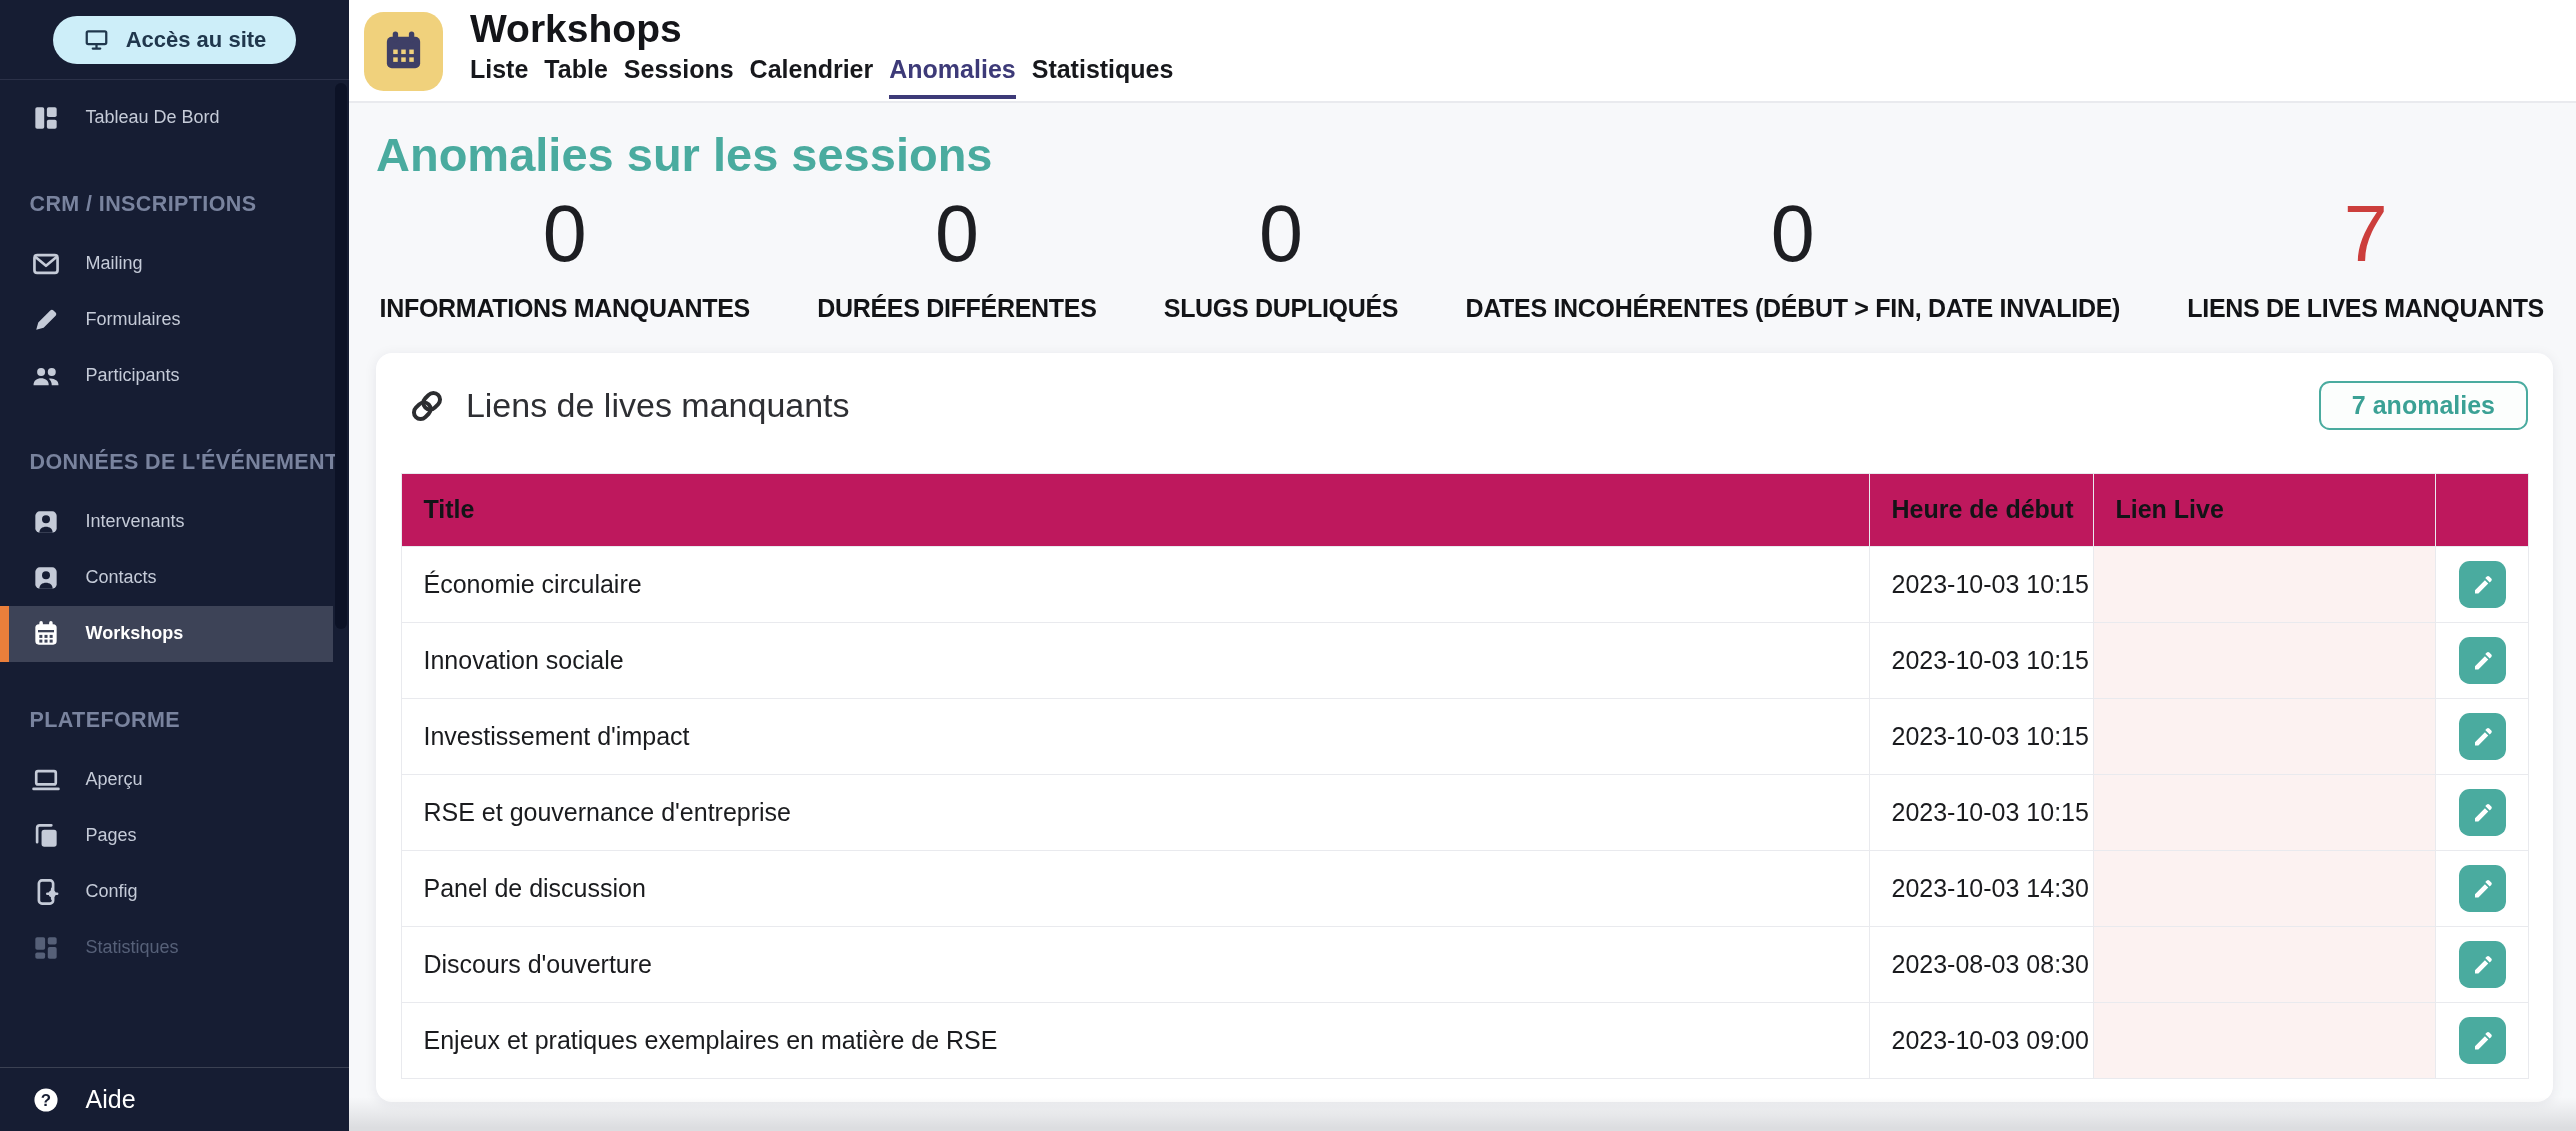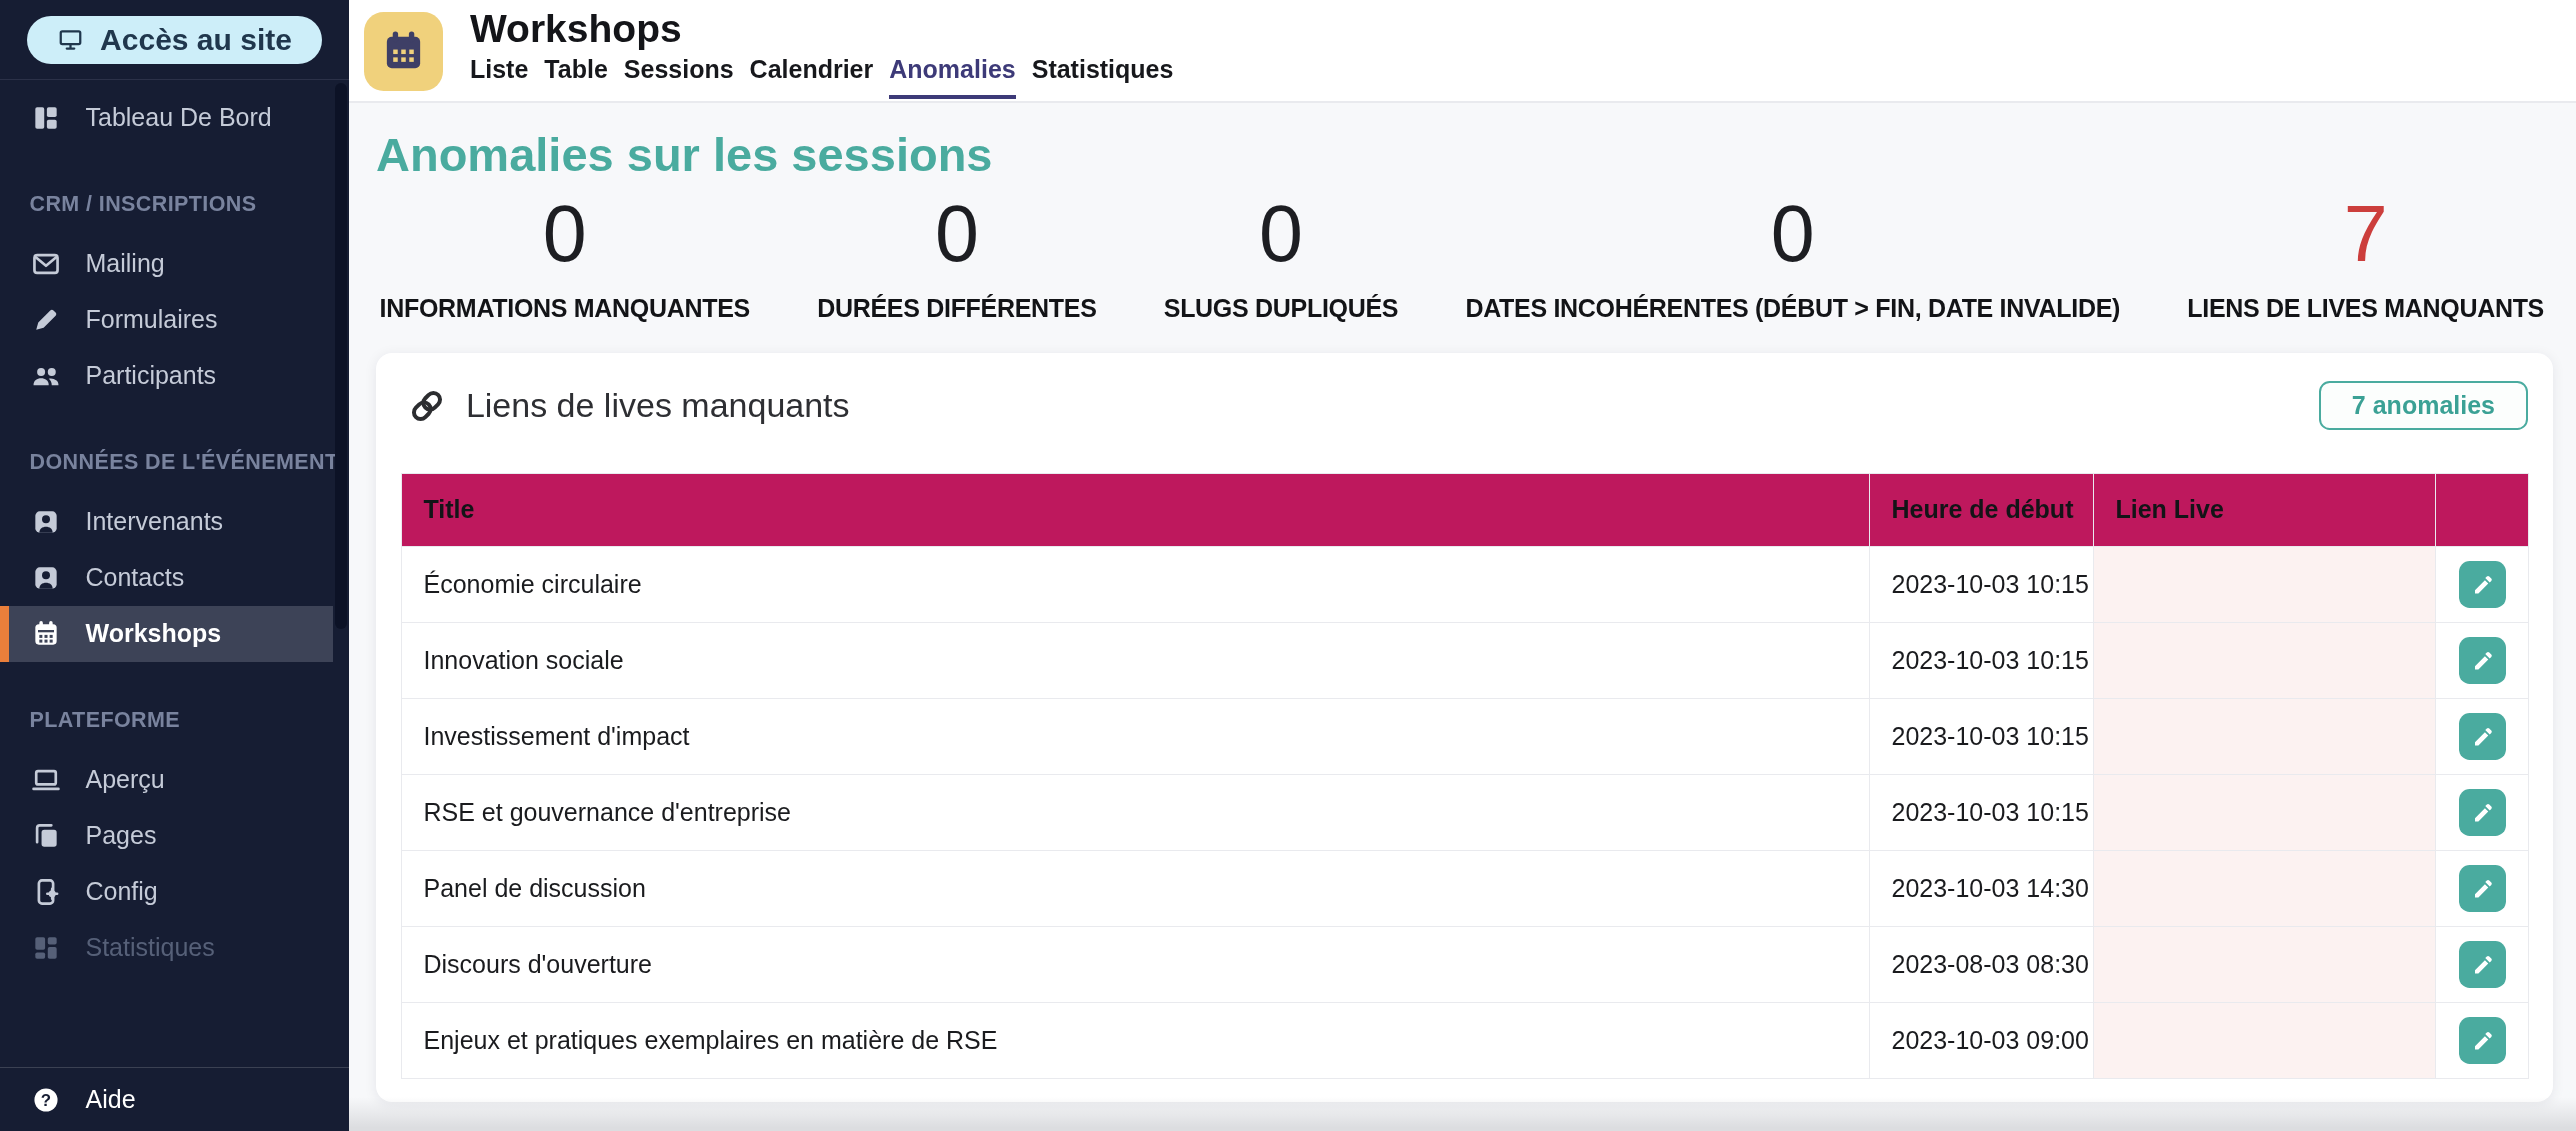--- a/index.html
+++ b/index.html
@@ -10,26 +10,26 @@
     --page:#f7f8fa; --ink:#17181c;
   }
   *{box-sizing:border-box; margin:0; padding:0;}
   html,body{width:2576px; height:1131px; overflow:hidden;}
   body{display:flex; font-family:"Liberation Sans","DejaVu Sans",sans-serif; background:var(--page); color:var(--ink);}
 
   
   .sidebar{width:349px; min-width:349px; background:var(--sb-bg); display:flex; flex-direction:column; position:relative;}
   .sb-top{height:80px; display:flex; align-items:center; justify-content:center; border-bottom:0.9px solid #2b3148;}
   .pill{display:flex; align-items:center; gap:16px; background:var(--pill-bg); color:var(--pill-fg);
-        border:none; border-radius:25px; height:48px; padding:0 30px; font-size:30px; font-weight:600; cursor:pointer;}
+        border:none; border-radius:25px; height:48px; padding:0 30px; font-size:22px; font-weight:600; cursor:pointer;}
   .pill svg{width:27px; height:27px;}
   .sb-scroll{flex:1; position:relative; padding-top:9.8px;}
   .sb-thumb{position:absolute; right:1.8px; top:2.7px; width:12.5px; height:546px; border-radius:7.2px; background:#0c1226;}
   .nav-item{height:56px; display:flex; align-items:center; gap:24px; padding-left:29.5px; margin-right:16px;
-            color:var(--sb-item); font-size:25px; cursor:pointer;}
+            color:var(--sb-item); font-size:18px; cursor:pointer;}
   .nav-item .nicon{width:32px; height:32px; display:flex; align-items:center; justify-content:center; flex:none;}
   .nav-item svg{width:32px; height:32px;}
   .nav-item.first{margin-bottom:46px;}
   .nav-item.active{background:var(--sb-active-bg); box-shadow:inset 9px 0 0 var(--orange); color:#ffffff; font-weight:700;}
   .nav-item.dim{color:#566078;}
   .sec-label{padding-left:29.5px; margin:46px 0 19px 0; font-size:21.5px; font-weight:700; letter-spacing:0.4px; color:var(--sb-muted);}
   .sb-bottom{border-top:0.9px solid rgba(255,255,255,.16); height:64px; display:flex; align-items:center; gap:24px;
              padding-left:29.5px; color:#ffffff; font-size:25px; cursor:pointer;}
   .sb-bottom svg{width:32px; height:32px;}
   .knock{fill:var(--sb-bg);}

